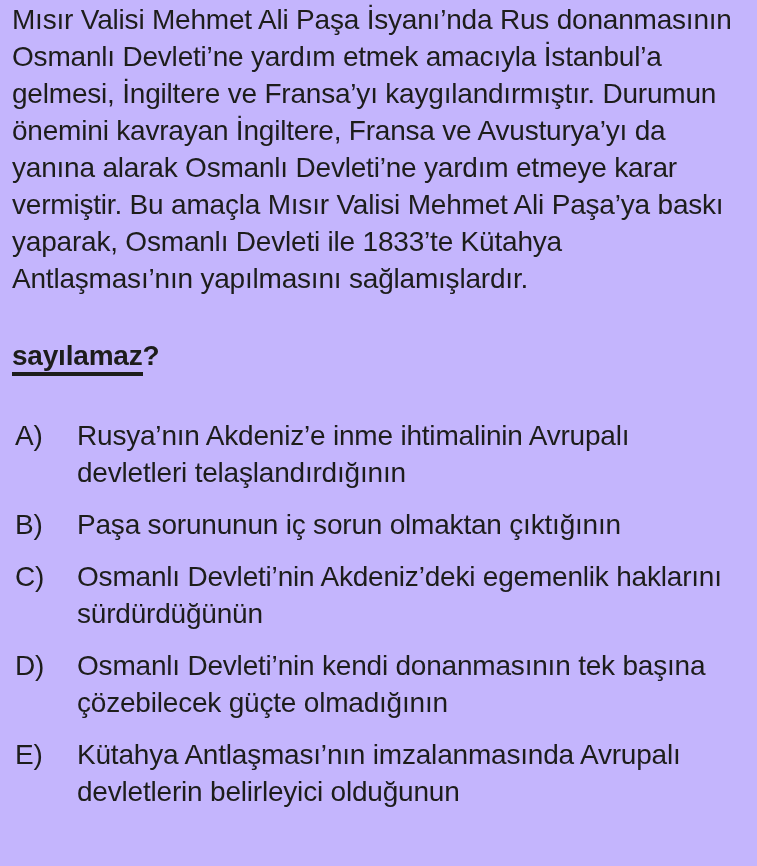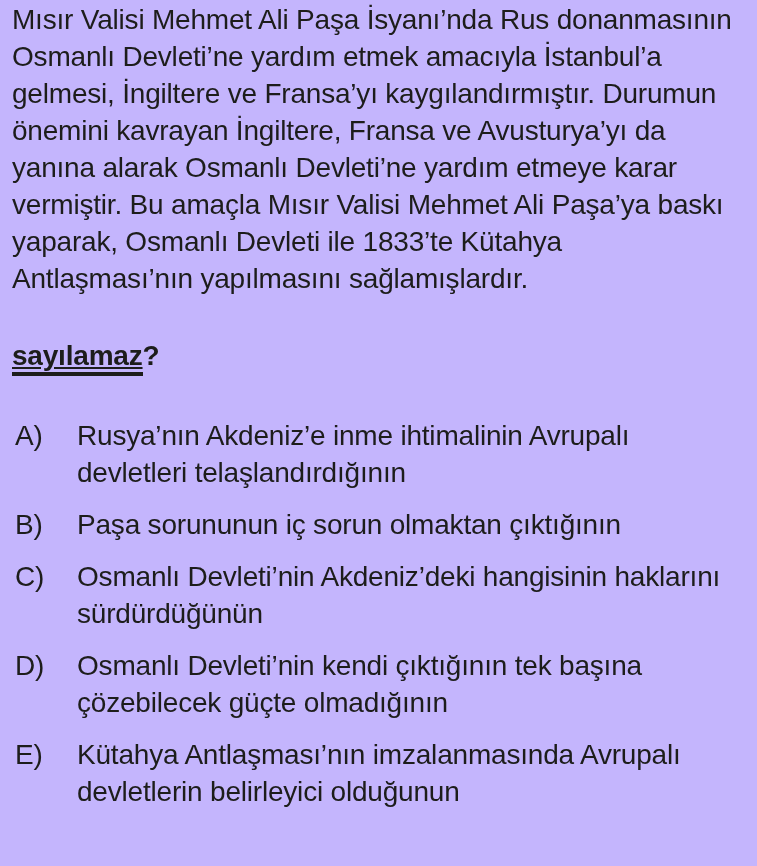--- a/index.html
+++ b/index.html
@@ -24,21 +24,20 @@
     margin-top: 40px;
     font-weight: bold;
     letter-spacing: -0.2px;
   }
   .question .lead { display: block; }
   .question .underlined {
     display: inline-block;
     border-bottom: 4px solid currentColor;
     padding-bottom: 1px;
     line-height: 31px;
-    text-decoration: underline;
   }
   .options { margin-top: 41px; }
   .option {
     display: flex;
     align-items: flex-start;
     margin-bottom: 15px;
   }
   .option:last-child { margin-bottom: 0; }
   .option .letter {
     flex: none;
@@ -79,27 +78,27 @@
 devletleri telaşlandırdığının</span>
     </div>
 
     <div class="option">
       <span class="letter">B)</span>
       <span class="text">Paşa sorununun iç sorun olmaktan çıktığının</span>
     </div>
 
     <div class="option">
       <span class="letter">C)</span>
-      <span class="text">Osmanlı Devleti’nin Akdeniz’deki hangisinin haklarını
+      <span class="text">Osmanlı Devleti’nin Akdeniz’deki egemenlik haklarını
 sürdürdüğünün</span>
     </div>
 
     <div class="option">
       <span class="letter">D)</span>
-      <span class="text">Osmanlı Devleti’nin kendi çıktığının tek başına
+      <span class="text">Osmanlı Devleti’nin kendi donanmasının tek başına
 çözebilecek güçte olmadığının</span>
     </div>
 
     <div class="option">
       <span class="letter">E)</span>
       <span class="text">Kütahya Antlaşması’nın imzalanmasında Avrupalı
 devletlerin belirleyici olduğunun</span>
     </div>
 
   </div>

